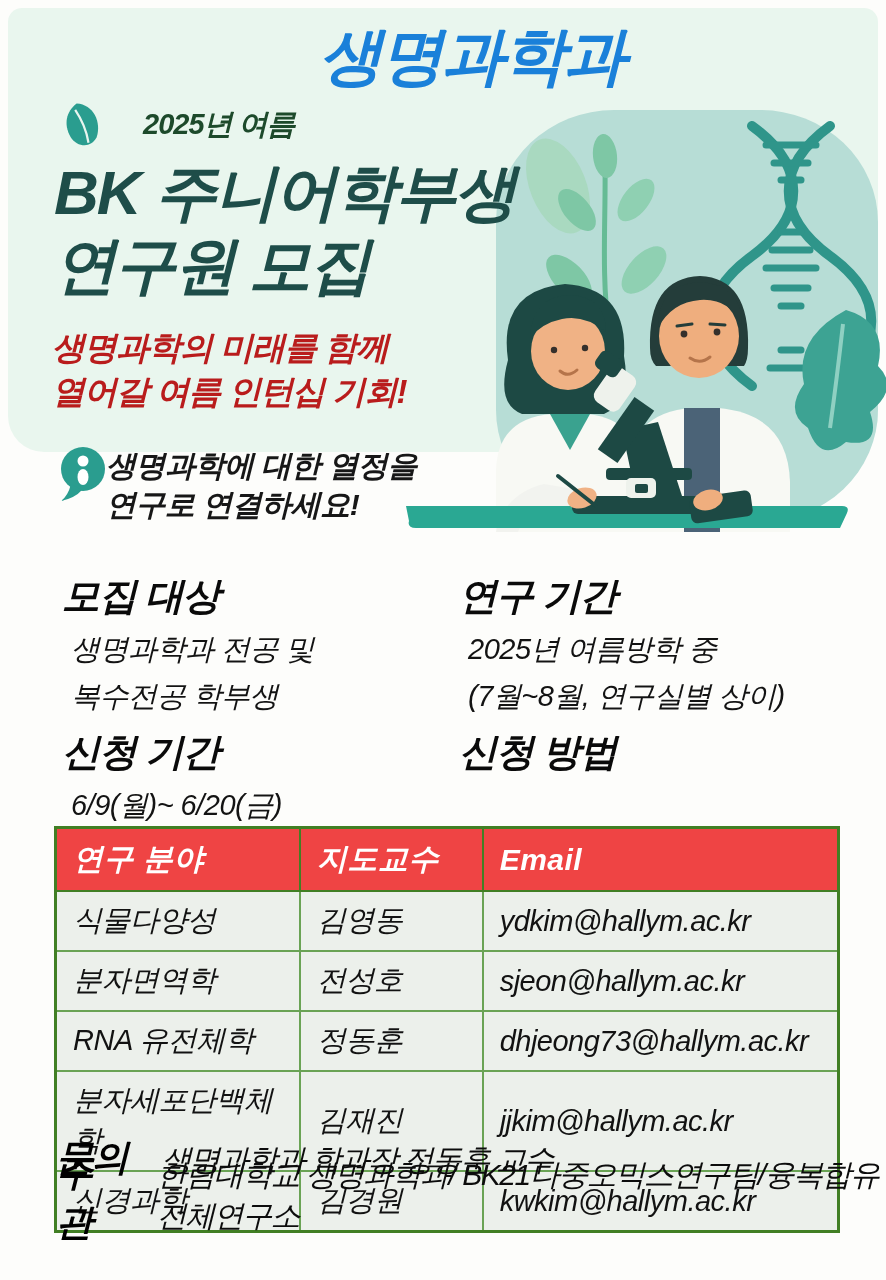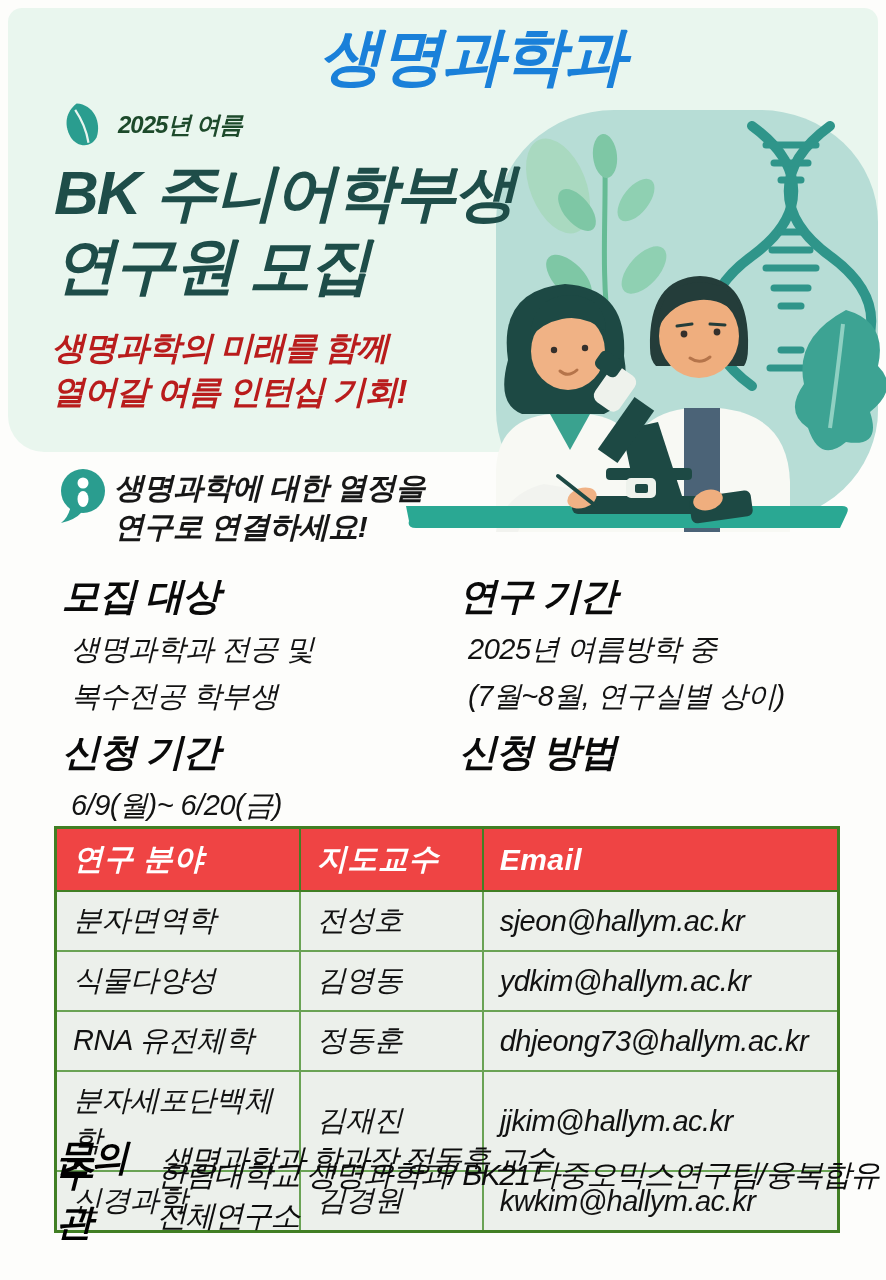--- a/index.html
+++ b/index.html
@@ -15,34 +15,34 @@
   }
   .poster-title{
     position:absolute; top:14px; left:0; width:100%; text-align:center;
     text-indent:58px; font-size:63px; font-weight:800; letter-spacing:-2px;
     color:#1a80d9; z-index:4; margin:0;
   }
   .badge{
     position:absolute; left:58px; top:100px; display:flex; align-items:center;
     gap:14px; z-index:4;
   }
-  .badge-text{font-size:24px; font-weight:800; color:#1d4a2b; letter-spacing:-1px;}
+  .badge-text{font-size:29px; font-weight:800; color:#1d4a2b; letter-spacing:-1px;margin-left:25px;}
   .main-heading{
     position:absolute; left:54px; top:156px; z-index:4; margin:0;
     font-size:62px; font-weight:800; color:#1e4d49; line-height:1.18; letter-spacing:-2px;
   }
   .subtitle{
     position:absolute; left:52px; top:326px; z-index:4;
     font-size:33px; font-weight:700; color:#b91c1c; line-height:1.32; letter-spacing:-1px;
   }
   .illustration{
     position:absolute; left:400px; top:98px; width:486px; height:434px; z-index:2;
   }
   .quote{
-    position:absolute; left:58px; top:468px; display:flex; gap:8px; z-index:3;
+    position:absolute; left:58px; top:446px; display:flex; gap:0; z-index:3;
     align-items:flex-start;
   }
   .quote-text{font-size:30px; font-weight:600; color:#171717; line-height:1.3; letter-spacing:-0.5px;}
   .section{position:absolute; z-index:3;}
   .section h3{font-size:38px; font-weight:800; color:#0a0a0a; margin:7px; letter-spacing:-1px;}
   .section .line{font-size:29px; color:#131313; margin:9px 0 0 16px; line-height:1.3; letter-spacing:-0.5px;}
   .pos-s0{left:55px;  top:564px;}
   .pos-s1{left:452px; top:564px;}
   .pos-s2{left:55px;  top:720px;}
   .pos-s3{left:452px; top:720px;}
@@ -212,30 +212,30 @@
       </colgroup>
     <thead>
       <tr>
         <th>연구 분야</th>
         <th>지도교수</th>
         <th>Email</th>
       </tr>
     </thead>
     <tbody>
       <tr>
+        <td>식물다양성</td>
+        <td>김영동</td>
+        <td>ydkim@hallym.ac.kr</td>
+      </tr>
+      <tr>
         <td>분자면역학</td>
         <td>전성호</td>
         <td>sjeon@hallym.ac.kr</td>
       </tr>
       <tr>
-        <td>식물다양성</td>
-        <td>김영동</td>
-        <td>ydkim@hallym.ac.kr</td>
-      </tr>
-      <tr>
         <td>RNA 유전체학</td>
         <td>정동훈</td>
         <td>dhjeong73@hallym.ac.kr</td>
       </tr>
       <tr>
         <td>분자세포단백체학</td>
         <td>김재진</td>
         <td>jjkim@hallym.ac.kr</td>
       </tr>
       <tr>

